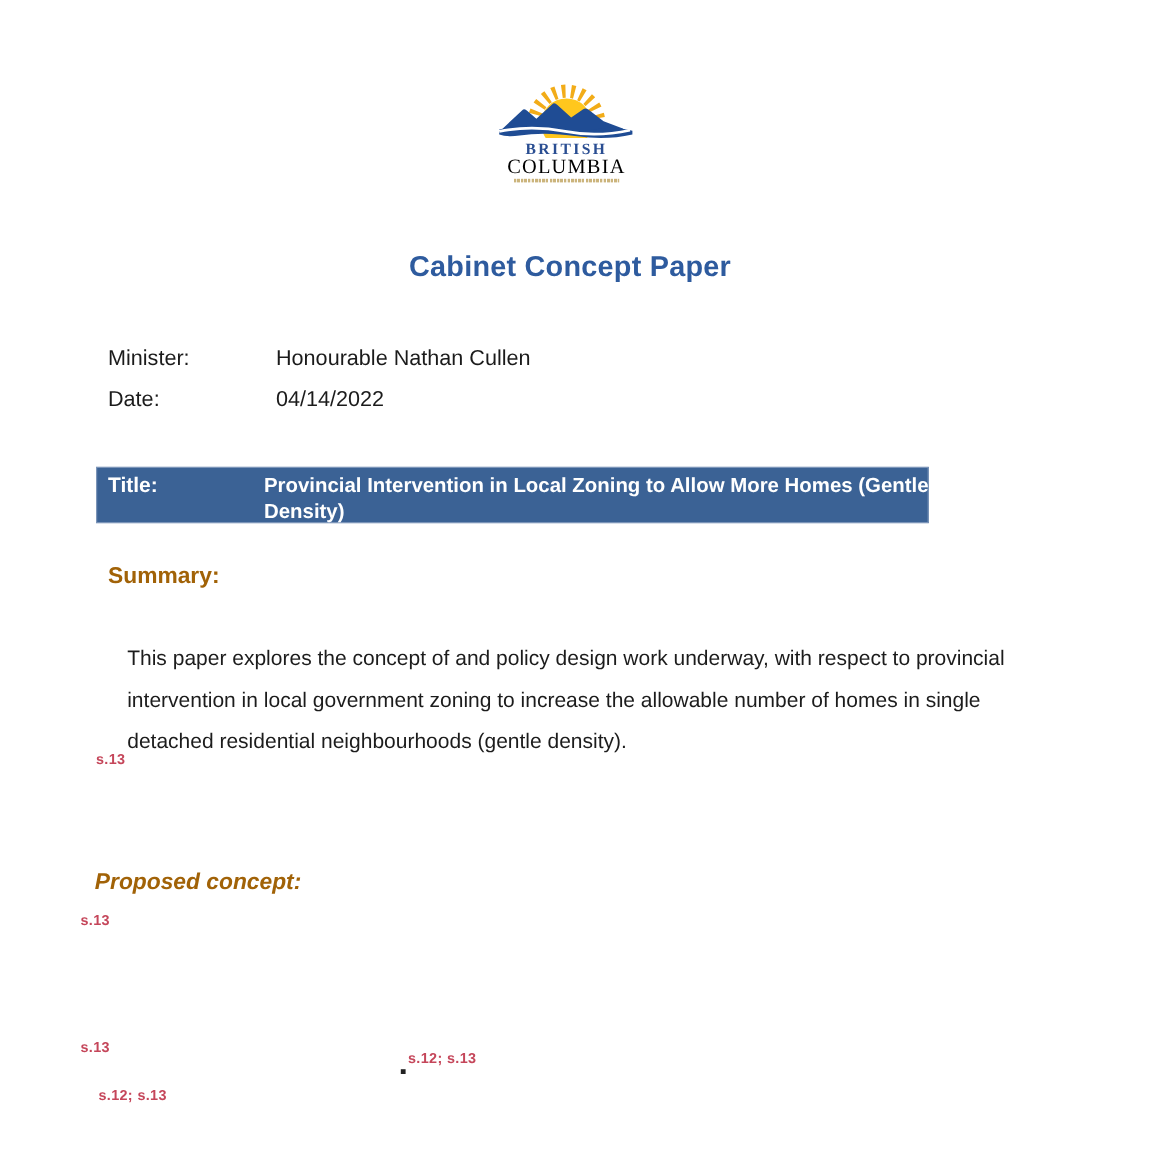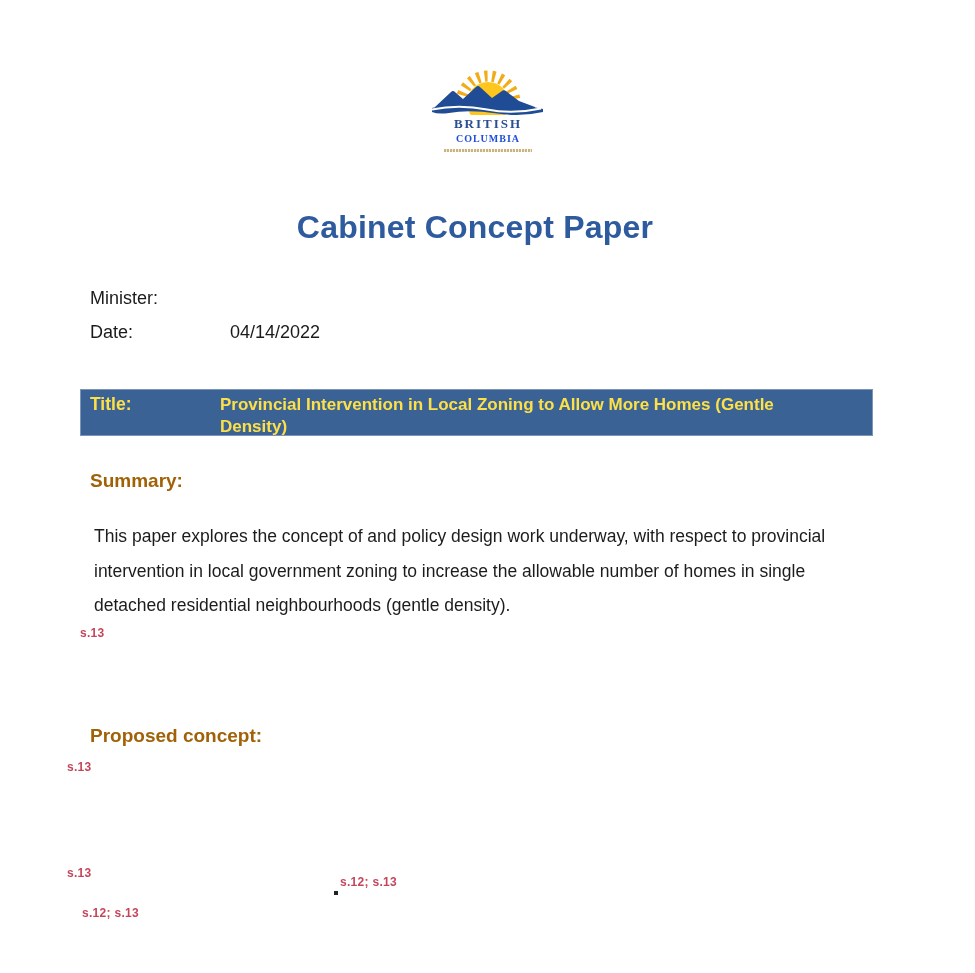--- a/index.html
+++ b/index.html
@@ -4,56 +4,57 @@
 <style>
   html,body{margin:0;padding:0;background:#ffffff;}
   #page{
     position:relative;
     width:975px;height:973px;
     background:#ffffff;
     font-family:"Liberation Sans",sans-serif;
     overflow:hidden;
   }
   
-  .logo{position:absolute;left:428px;top:63px;width:120px;text-align:center;}
+  .logo{position:absolute;left:412px;top:63px;width:120px;text-align:center;}
   .logo svg{display:block;margin:0 auto;}
   .logo-line1{font-family:"Liberation Serif",serif;font-size:13px;letter-spacing:2px;
     color:#2A4E92;font-weight:600;line-height:15px;margin-top:1px;}
-  .logo-line2{font-family:"Liberation Serif",serif;font-size:10px;letter-spacing:1px;
-    color:#1d4ed8;font-weight:700;line-height:15px;}
+  .logo-line2{font-family:"Liberation Serif",serif;font-size:17px;letter-spacing:1px;
+    color:#000000;font-weight:400;line-height:15px;}
   .logo-tagline{width:88px;height:3px;margin:3px auto 0 auto;
     background:repeating-linear-gradient(90deg,#C2A765 0 2px,#efe6d2 2px 3px,#C2A765 3px 5px,transparent 5px 6px);
     opacity:.85;}
   
   .doc-title{
     position:absolute;left:0;top:209px;width:950px;margin:0;
-    text-align:center;font-size:32px;font-weight:bold;color:#2E5B9E;
+    text-align:center;font-size:24px;font-weight:bold;color:#2E5B9E;
     letter-spacing:.2px;
   }
   
   .meta{position:absolute;left:90px;top:288px;width:700px;}
   .meta-row{display:flex;height:20px;margin-bottom:14px;font-size:18px;color:#1b1b1b;line-height:20px;}
   .meta-label{width:140px;font-weight:normal;}
   .meta-value{font-weight:normal;}
   
   .title-bar{
-    position:absolute;left:80px;top:389px;width:793px;height:47px;
-    background:#3B6295;color:#fde047;
+    position:absolute;left:80px;top:389px;width:646px;height:47px;
+    background:#3B6295;color:#ffffff;
     box-shadow:0 0 0 1px #7b94b8 inset;
+    padding-left:48px;
   }
   .bar-label{position:absolute;left:10px;top:5px;font-size:17.5px;font-weight:bold;}
   .bar-value{position:absolute;left:140px;top:5px;width:620px;
     font-size:17px;font-weight:bold;line-height:21.5px;}
   
   .section-heading{position:absolute;margin:0;font-size:19px;font-weight:bold;color:#a16207;}
   .summary-heading{left:90px;top:470px;}
-  .proposed-heading{left:90px;top:725px;}
+  .proposed-heading{left:79px;top:725px;font-style:italic;}
   
   .body-par{
-    position:absolute;left:90px;top:515px;width:778px;margin:4px;
+    position:absolute;left:90px;top:515px;width:778px;margin:16px;
     font-size:17.5px;line-height:34.5px;color:#1c1c1c;
   }
   
   .redaction{position:absolute;font-size:12px;font-weight:bold;color:#C5465A;letter-spacing:.3px;}
   .m1{left:80px;top:626px;}
   .m2{left:67px;top:760px;}
   .m3{left:67px;top:866px;}
   .m4{left:340px;top:875px;}
   .m5{left:82px;top:906px;}
   .bullet-dot{position:absolute;left:334px;top:891px;width:4px;height:4px;background:#222;}
@@ -81,20 +82,21 @@
     <div class="logo-line1">BRITISH</div>
     <div class="logo-line2">COLUMBIA</div>
     <div class="logo-tagline"></div>
   </div>
 
   <h1 class="doc-title">Cabinet Concept Paper</h1>
 
   <div class="meta">
     <div class="meta-row">
       <span class="meta-label">Minister:</span>
+      <span class="meta-value">Honourable Nathan Cullen</span>
     </div>
     <div class="meta-row">
       <span class="meta-label">Date:</span>
       <span class="meta-value">04/14/2022</span>
     </div>
   </div>
 
   <div class="title-bar">
     <span class="bar-label">Title:</span>
     <span class="bar-value">Provincial Intervention in Local Zoning to Allow More Homes (Gentle Density)</span>

